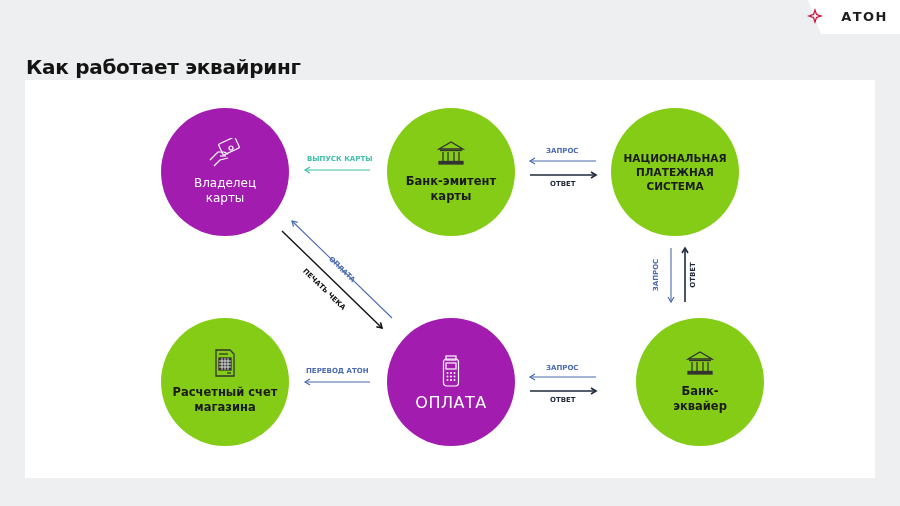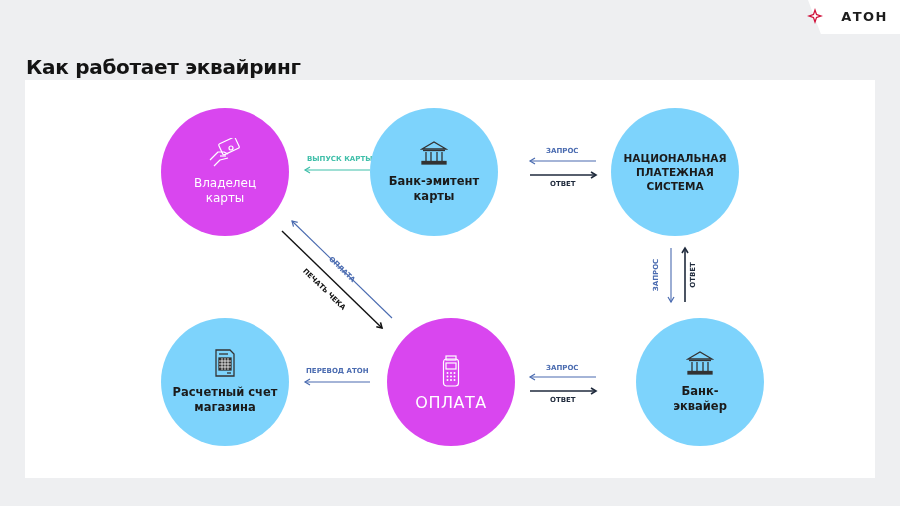--- a/index.html
+++ b/index.html
@@ -24,22 +24,22 @@
     font-family: "DejaVu Sans", sans-serif; letter-spacing: -0.3px; margin-top: 27px;
   }
   .panel {
     position: absolute; left: 25px; top: 80px; width: 850px; height: 398px; background: #ffffff;
   }
   .node {
     position: absolute; width: 128px; height: 128px; border-radius: 50%;
     display: flex; flex-direction: column; align-items: center; justify-content: center;
     text-align: center;
   }
-  .node.grey { background: #7dd3fc; color: #1b1b1b; }
-  .node.blue { background: #d946ef; color: #ffffff; }
+  .node.grey { background: #84cc16; color: #1b1b1b; }
+  .node.blue { background: #a21caf; color: #ffffff; }
   .node .icon { margin-bottom: 8px; }
   .node .label { font-size: 11.5px; font-weight: bold; line-height: 15px; white-space: pre-line; font-family: "DejaVu Sans", sans-serif; }
   .node.blue .label { font-weight: normal; font-size: 12px; }
   .node.caps .label { font-size: 10.5px; line-height: 14px; }
   .node.big .label { font-size: 16px; font-weight: normal; letter-spacing: 0.5px; }
   svg.arrows { position: absolute; left: 0; top: 0; }
   .lbl {
     position: absolute; font-size: 7px; font-weight: bold; white-space: nowrap; font-family: "DejaVu Sans", sans-serif;
   }
   .lbl.blue { color: #4a6bb0; }
@@ -107,21 +107,21 @@
       <circle cx="25" cy="10" r="2"></circle>
       <path d="M4,22 L12,14 L18,14 L22,16"></path>
       <path d="M8,28 L14,22 L22,20"></path>
       <path d="M14,18 L20,18"></path>
     </g>
   </svg>
   <div class="label">Владелец
 карты</div>
 </div>
 
-<div class="node grey" style="left:370px;top:108px;">
+<div class="node grey" style="left:387px;top:108px;">
   <svg class="icon" width="28" height="26" viewBox="0 0 28 26">
     <g fill="none" stroke="#333" stroke-width="1.3">
       <path d="M2,9 L14,2 L26,9 Z"></path>
       <line x1="3" y1="10.5" x2="25" y2="10.5"></line>
       <line x1="6" y1="12" x2="6" y2="21"></line>
       <line x1="11" y1="12" x2="11" y2="21"></line>
       <line x1="17" y1="12" x2="17" y2="21"></line>
       <line x1="22" y1="12" x2="22" y2="21"></line>
       <rect x="2" y="21.5" width="24" height="2.5" fill="#333"></rect>
     </g>

